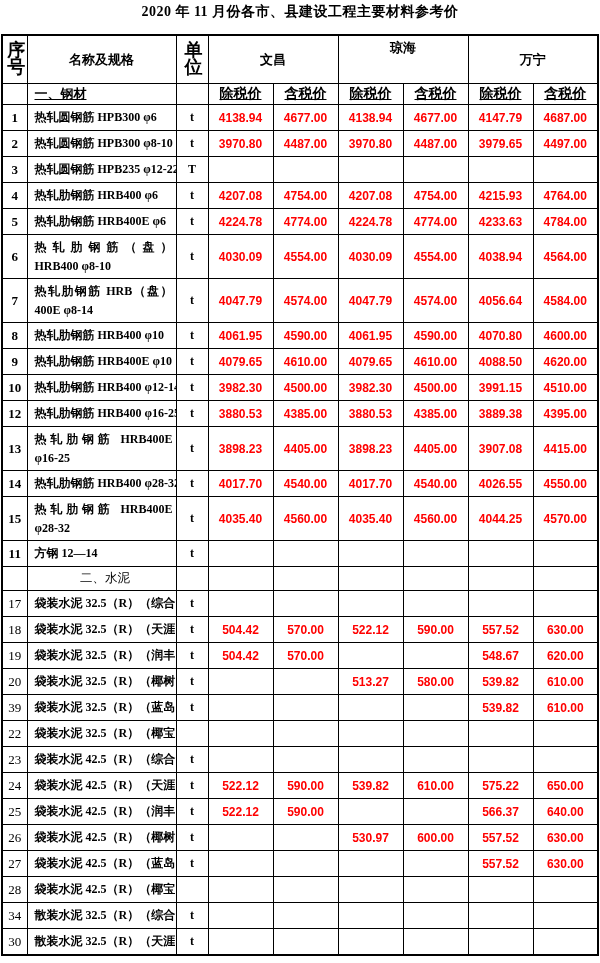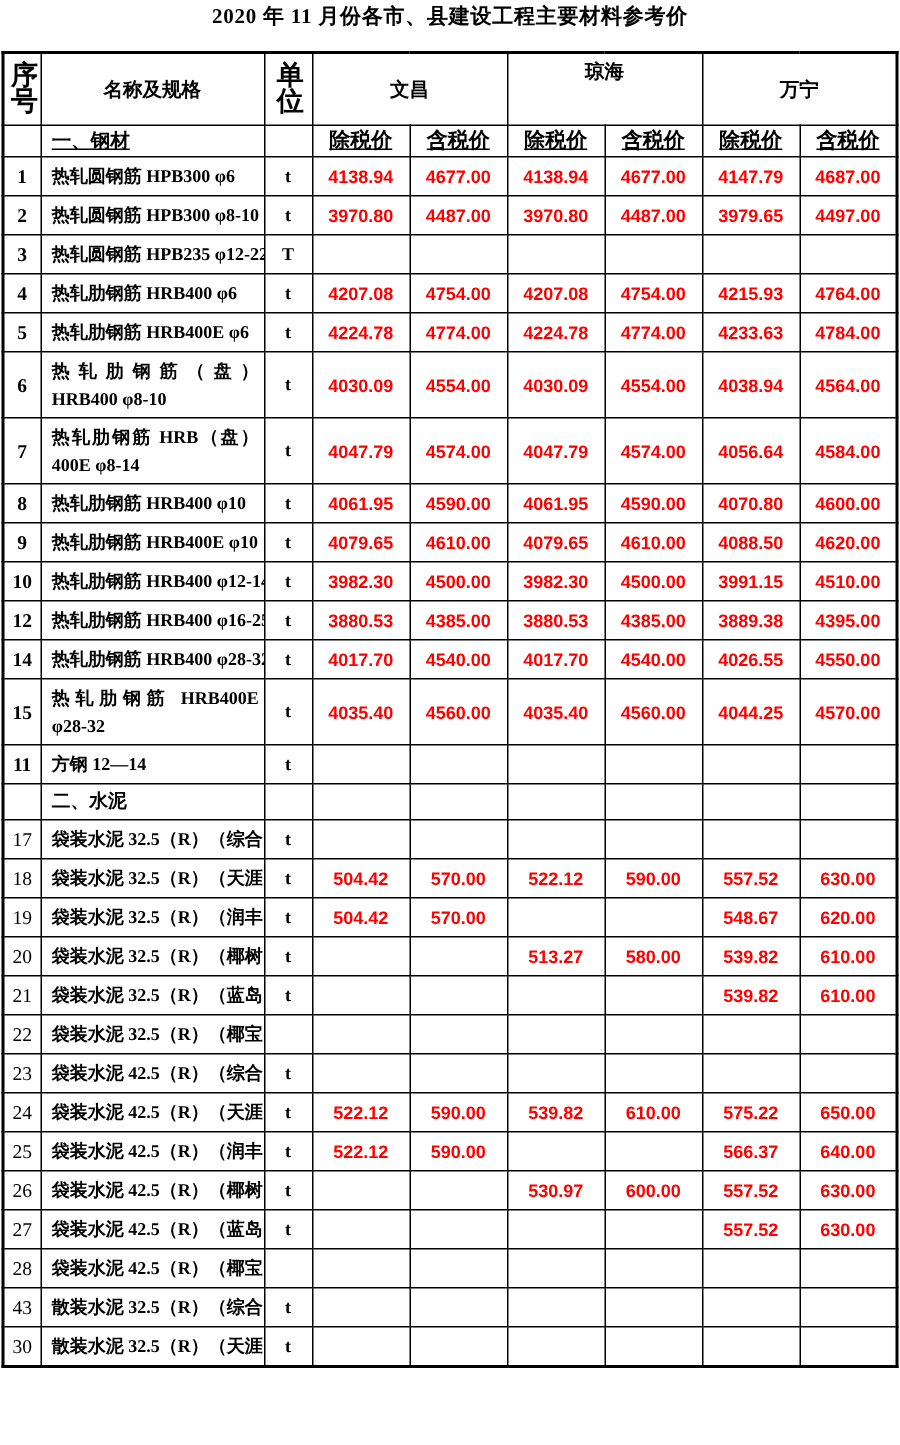--- a/index.html
+++ b/index.html
@@ -30,21 +30,21 @@
     text-align:left;padding:1px 3px 1px 7px;font-weight:bold;font-size:12px;
     line-height:19px;white-space:nowrap;
   }
   td.name.tall{white-space:normal;text-align:justify;text-justify:inter-character;height:41px;}
   th.name-hdr{text-align:left;padding-left:7px;font-size:13px;}
   td.unit{text-align:center;font-weight:bold;font-size:12px;}
   td.price{
     text-align:center;font-weight:bold;font-size:12px;color:#ff0000;
     font-family:"Liberation Sans","DejaVu Sans",sans-serif;
   }
-  td.section-cell{text-align:left;padding-left:7px;font-weight:bold;font-size:12.5px;}
+  td.section-cell{text-align:center;padding-left:7px;font-weight:normal;font-size:12.5px;}
 </style>
 </head>
 <body>
 
 <div class="page">
   <div class="doc-title">2020 年 11 月份各市、县建设工程主要材料参考价</div>
 
   <table class="price-table">
     <colgroup>
       <col style="width:25px">
@@ -194,20 +194,31 @@
           <td class="name">热轧肋钢筋 HRB400 φ16-25</td>
           <td class="unit">t</td>
           <td class="price">3880.53</td>
           <td class="price">4385.00</td>
           <td class="price">3880.53</td>
           <td class="price">4385.00</td>
           <td class="price">3889.38</td>
           <td class="price">4395.00</td>
         </tr>
         <tr>
+          <td class="no b">13</td>
+          <td class="name tall">热轧肋钢筋 HRB400E φ16-25</td>
+          <td class="unit">t</td>
+          <td class="price">3898.23</td>
+          <td class="price">4405.00</td>
+          <td class="price">3898.23</td>
+          <td class="price">4405.00</td>
+          <td class="price">3907.08</td>
+          <td class="price">4415.00</td>
+        </tr>
+        <tr>
           <td class="no b">14</td>
           <td class="name">热轧肋钢筋 HRB400 φ28-32</td>
           <td class="unit">t</td>
           <td class="price">4017.70</td>
           <td class="price">4540.00</td>
           <td class="price">4017.70</td>
           <td class="price">4540.00</td>
           <td class="price">4026.55</td>
           <td class="price">4550.00</td>
         </tr>
@@ -282,21 +293,21 @@
           <td class="name">袋装水泥 32.5（R）（椰树）</td>
           <td class="unit">t</td>
           <td class="price"></td>
           <td class="price"></td>
           <td class="price">513.27</td>
           <td class="price">580.00</td>
           <td class="price">539.82</td>
           <td class="price">610.00</td>
         </tr>
         <tr>
-          <td class="no">21</td>
+          <td class="no">39</td>
           <td class="name">袋装水泥 32.5（R）（蓝岛）</td>
           <td class="unit">t</td>
           <td class="price"></td>
           <td class="price"></td>
           <td class="price"></td>
           <td class="price"></td>
           <td class="price">539.82</td>
           <td class="price">610.00</td>
         </tr>
         <tr>
@@ -370,21 +381,21 @@
           <td class="name">袋装水泥 42.5（R）（椰宝）</td>
           <td class="unit"></td>
           <td class="price"></td>
           <td class="price"></td>
           <td class="price"></td>
           <td class="price"></td>
           <td class="price"></td>
           <td class="price"></td>
         </tr>
         <tr>
-          <td class="no">43</td>
+          <td class="no">34</td>
           <td class="name">散装水泥 32.5（R）（综合）</td>
           <td class="unit">t</td>
           <td class="price"></td>
           <td class="price"></td>
           <td class="price"></td>
           <td class="price"></td>
           <td class="price"></td>
           <td class="price"></td>
         </tr>
         <tr>

